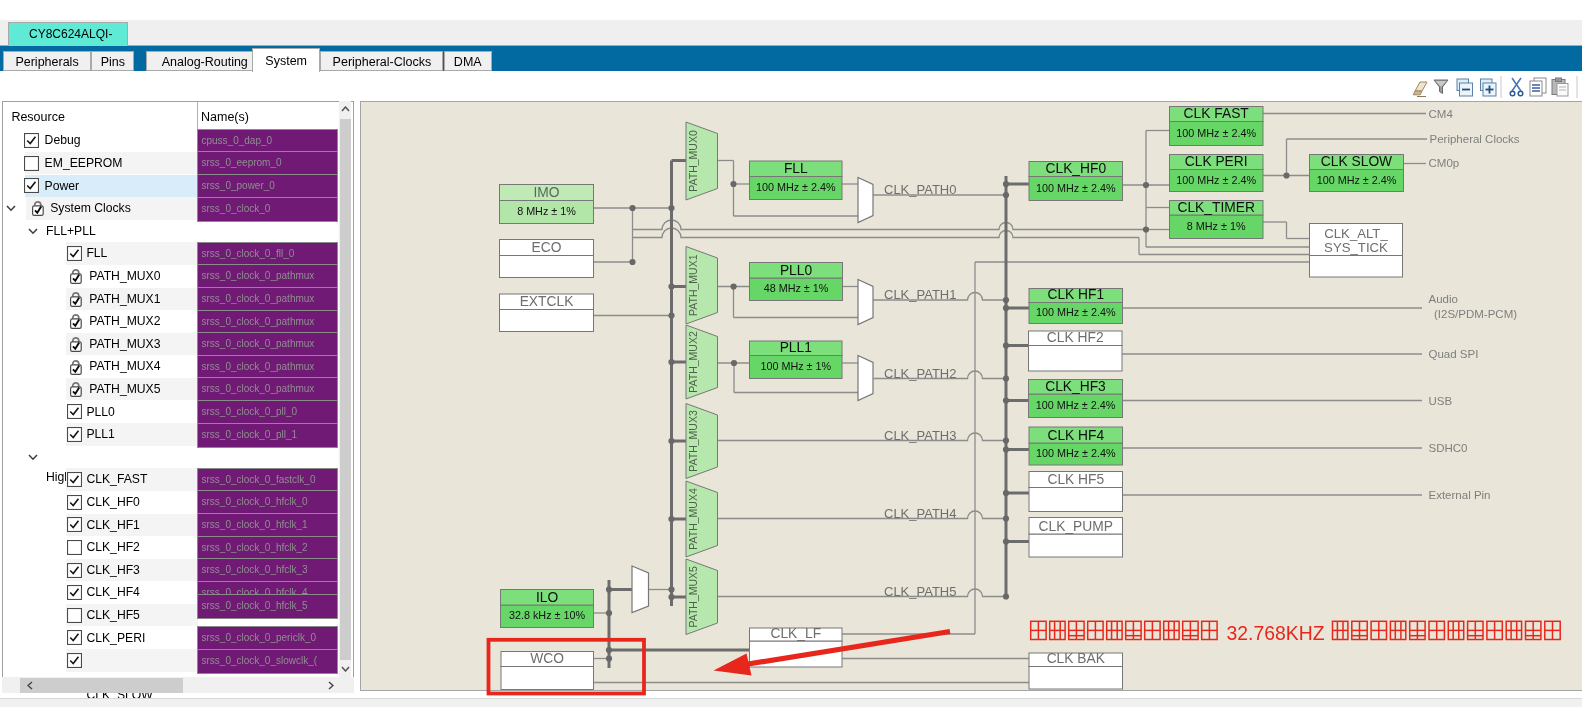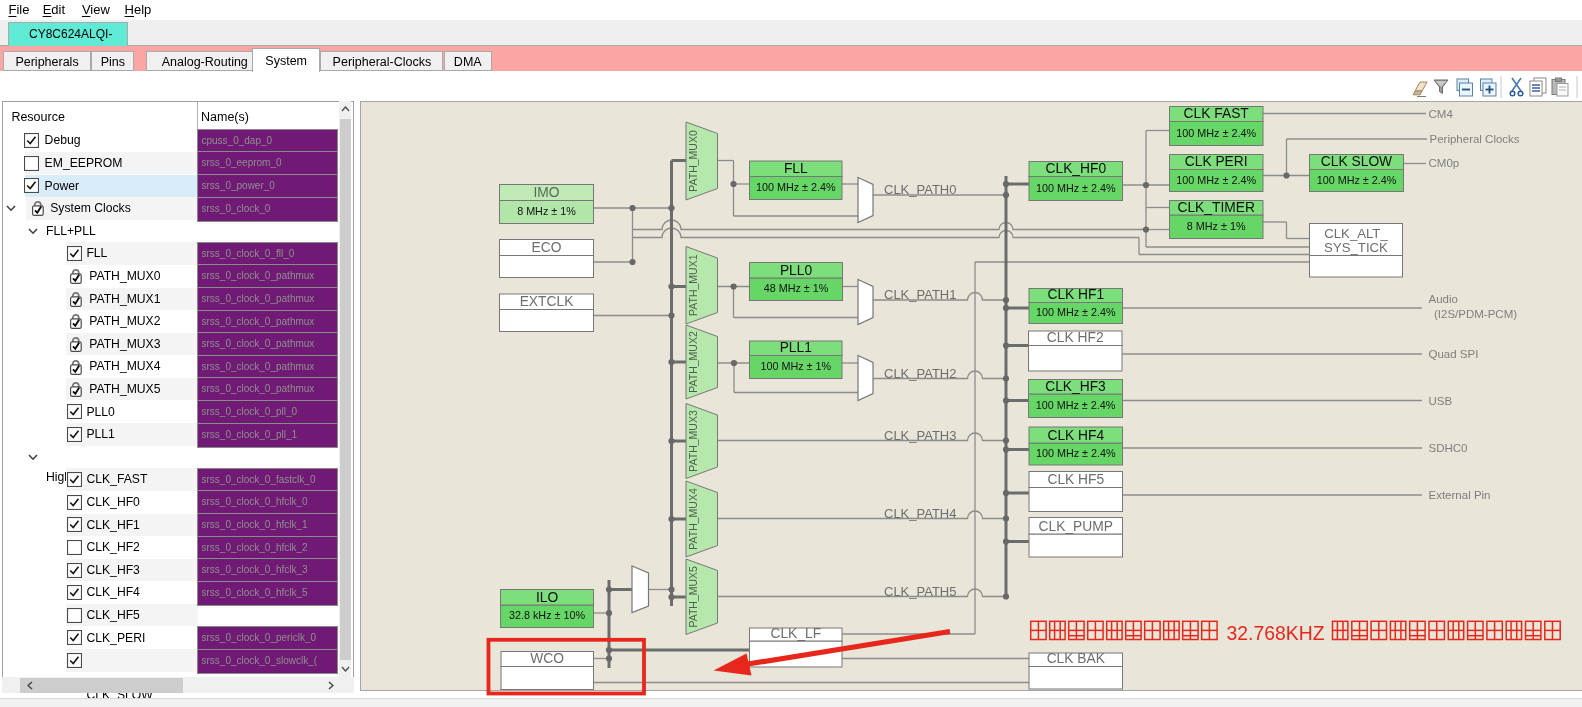--- a/index.html
+++ b/index.html
@@ -1,45 +1,39 @@
 <!DOCTYPE html>
 <html><head><meta charset="utf-8"><style>
 *{margin:0;padding:0;box-sizing:border-box}
 html,body{width:1582px;height:707px;overflow:hidden}
 #app{position:relative;width:1582px;height:707px;background:#fff;font-family:"Liberation Sans",sans-serif;}
 .menu{position:absolute;left:0;top:0;width:1582px;height:20px;background:#fff;}
 .mitem{position:absolute;top:2px;font-size:13px;color:#000;}
 .mitem u{text-decoration:underline;text-underline-offset:1.5px;}
 .tabrow{position:absolute;left:0;top:20px;width:1582px;height:25.5px;background:#efefef;border-bottom:1px solid #a9a9a9;}
 .devtab{position:absolute;left:8px;top:2px;width:120px;height:23.5px;background:#5eead4;border:1px solid #a9a9a9;border-bottom:none;font-size:12px;text-align:left;padding-left:20px;line-height:23px;color:#000;}
-.subrow{position:absolute;left:0;top:45.5px;width:1582px;height:25px;background:#fca5a5;}
+.subrow{position:absolute;left:0;top:45.5px;width:1582px;height:25px;background:#0369a1;}
 .stab{position:absolute;top:5.5px;height:19.5px;background:#f0f0f0;border:1px solid #a9a9a9;font-size:12.5px;text-align:center;color:#000;padding-top:2.5px;}
 .stab.act{top:2px;height:24.5px;background:#fff;border-bottom:none;padding-top:5.5px;z-index:2;}
 .frow{position:absolute;left:0;top:70.5px;width:1582px;height:30.5px;background:#fff;}
 .finput{position:absolute;left:6.5px;top:4px;width:1423px;height:24px;border:1px solid #757575;background:#fff;font-size:12.5px;color:#9a9a9a;line-height:22.5px;padding-left:5px;}
 .panel{position:absolute;left:2px;top:101px;width:351.5px;height:592px;background:#fff;border:1px solid #a0a0a0;}
 .phead{position:absolute;left:0;top:0;width:100%;height:27.5px;background:#fff;font-size:12.5px;color:#000;}
 .tlab{position:absolute;font-size:12.2px;color:#000;height:22.6px;line-height:22.6px;white-space:nowrap;}
 .trow{position:absolute;left:3px;width:193px;height:22.6px;}
 .ticon{position:absolute;}
 .tchev{position:absolute;}
 .nfield{position:absolute;left:196.5px;width:141px;height:25px;border:1px solid #8a8a8a;background:#701a75;font-size:10px;color:#8f8f8f;line-height:21.6px;padding-left:4px;white-space:nowrap;overflow:hidden;}
 .vsb{position:absolute;left:339px;top:101px;width:11.5px;height:576px;background:#f0f0f0;}
 .hsb{position:absolute;left:2px;top:677px;width:351.5px;height:16px;background:#f0f0f0;}
 .sthumb{position:absolute;background:#cdcdcd;}
 .statusbar{position:absolute;left:0;top:698px;width:1582px;height:9px;background:#f1f1f1;border-top:1px solid #d7d7d7;}
 .diag{position:absolute;left:360px;top:101px;}
 </style></head><body>
 <div id="app">
-<div class="menu">
- <span class="mitem" style="left:8.5px"><u>F</u>ile</span>
- <span class="mitem" style="left:42.7px"><u>E</u>dit</span>
- <span class="mitem" style="left:81.9px"><u>V</u>iew</span>
- <span class="mitem" style="left:124.6px"><u>H</u>elp</span>
-</div>
 <div class="tabrow">
       <div class="devtab">CY8C624ALQI-S2D42</div>
     </div>
 <div class="subrow">
  <div class="stab" style="left:2.8px;width:88.5px">Peripherals</div>
  <div class="stab" style="left:91.3px;width:43.2px">Pins</div>
  <div class="stab" style="left:146px;width:117.5px">Analog-Routing</div>
  <div class="stab act" style="left:252px;width:68.4px">System</div>
  <div class="stab" style="left:320.4px;width:123.1px">Peripheral-Clocks</div>
  <div class="stab" style="left:443.5px;width:48.5px">DMA</div>
@@ -291,21 +285,21 @@
     </div>
     <div class="tlab" style="left:86.4px;top:581.3px">CLK_HF4</div>
     <div class="nfield" style="top:580.8px">srss_0_clock_0_hfclk_4</div>
 <div class="trow" style="top:603.9px;left:66.3px;width:131.8px;background:#f4f4f4;"></div>
     <div style="position:absolute;top:607.7px">
       <svg class="ticon" style="left:67.0px" width="15" height="15" viewBox="0 0 14 14">
         <rect x="0.5" y="0.5" width="13" height="13" fill="#fff" stroke="#4a4a4a"></rect>
       </svg>
     </div>
     <div class="tlab" style="left:86.4px;top:603.9px">CLK_HF5</div>
-    <div class="nfield" style="top:581px">srss_0_clock_0_hfclk_5</div>
+    <div class="nfield" style="top:594px">srss_0_clock_0_hfclk_5</div>
 <div class="trow" style="top:626.5px;left:66.3px;width:131.8px;"></div>
     <div style="position:absolute;top:630.3px">
       <svg class="ticon" style="left:67.0px" width="15" height="15" viewBox="0 0 14 14">
         <rect x="0.5" y="0.5" width="13" height="13" fill="#fff" stroke="#4a4a4a"></rect>
         <path d="M3 7 L5.8 9.8 L10.7 3.4" stroke="#141414" stroke-width="1.5" fill="none"></path>
       </svg>
     </div>
     <div class="tlab" style="left:86.4px;top:626.5px">CLK_PERI</div>
     <div class="nfield" style="top:626.0px">srss_0_clock_0_periclk_0</div>
 <div class="trow" style="top:649.1px;left:66.3px;width:131.8px;background:#f4f4f4;"></div>

